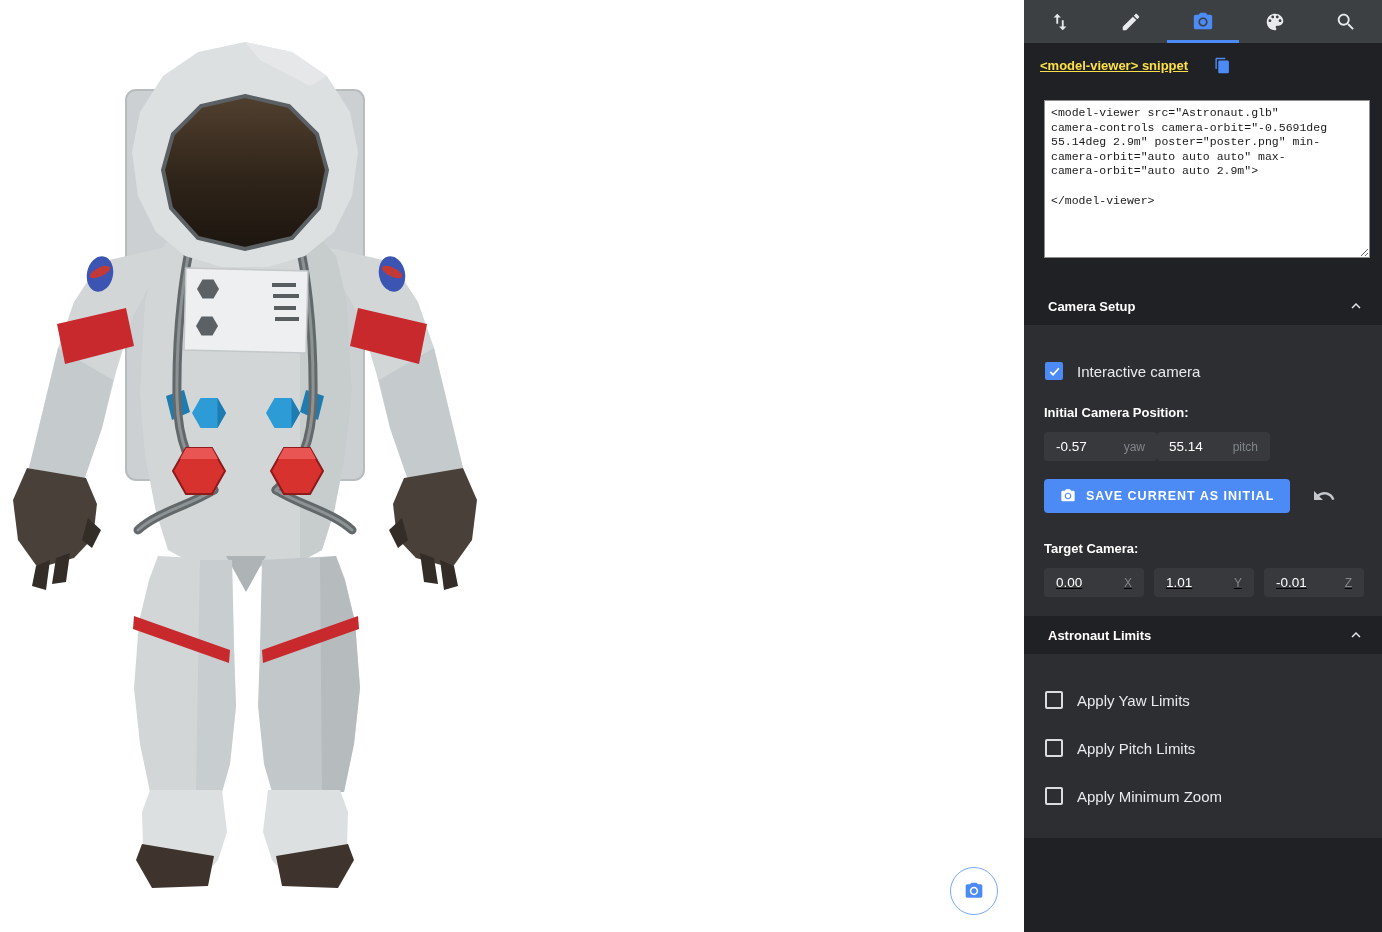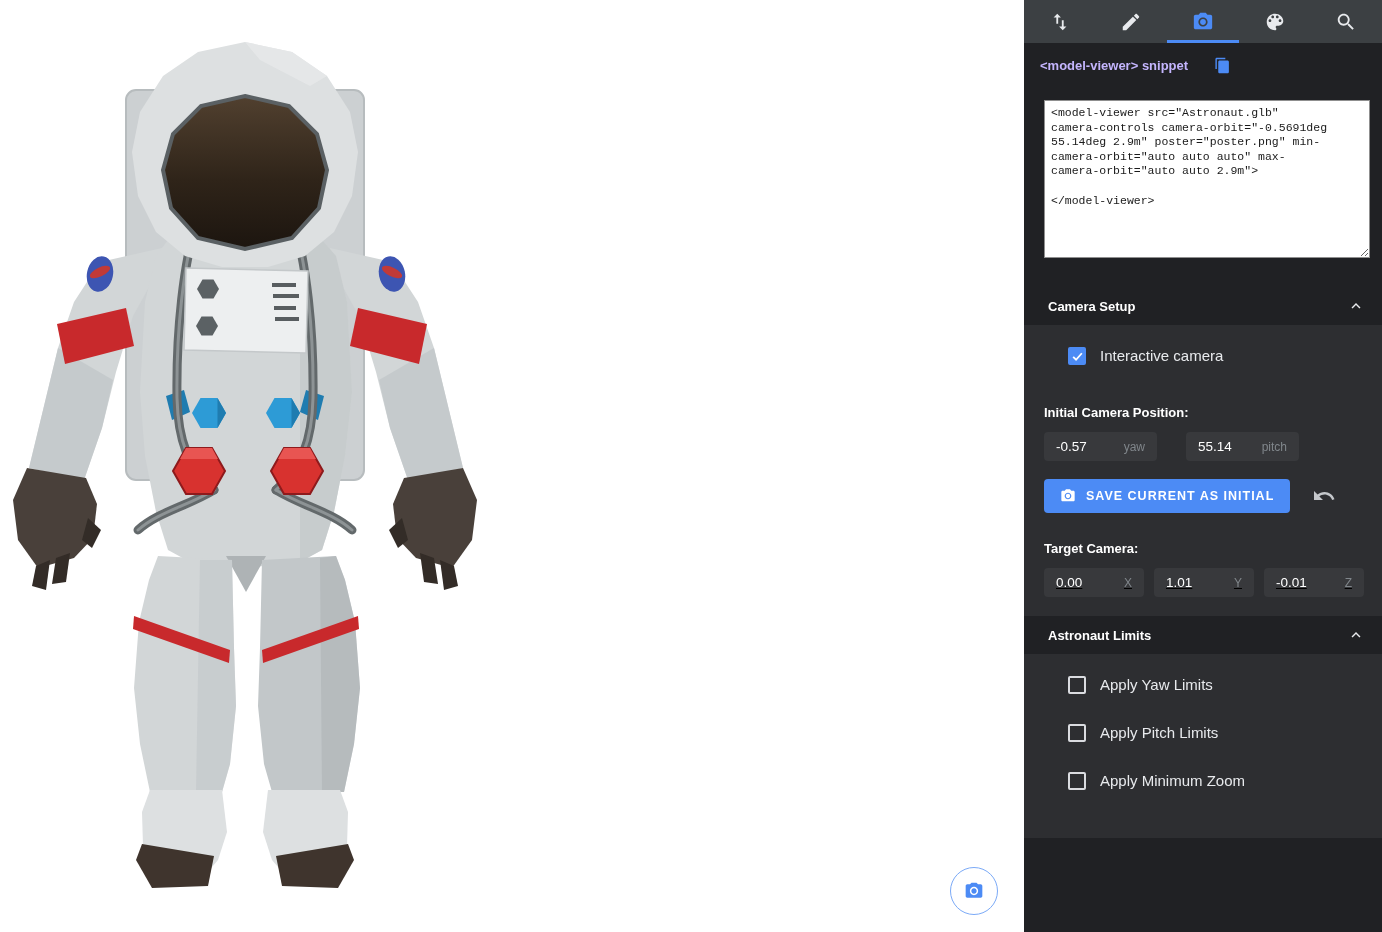--- a/index.html
+++ b/index.html
@@ -39,48 +39,48 @@
 
   
   .panel{width:358px;height:932px;background:#202124;display:flex;flex-direction:column;flex-shrink:0;}
   .tabbar{height:43px;background:#3c4043;display:flex;flex-shrink:0;}
   .tab{flex:1;display:flex;align-items:center;justify-content:center;position:relative;cursor:pointer;background:none;border:none;padding:0;}
   .tab svg{width:22px;height:22px;fill:#e8eaed;}
   .tab.selected svg{fill:#4c8bf5;}
   .tab.selected::after{content:"";position:absolute;left:0;right:0;bottom:0;height:3px;background:#4c8bf5;}
 
   .snippet-head{display:flex;align-items:center;margin:14px 16px 0 16px;}
-  .snippet-title{font-size:13px;font-weight:bold;color:#c4b5fd;}
+  .snippet-title{font-size:13px;font-weight:bold;color:#fde047;text-decoration:underline;}
   .copy-btn{background:none;border:none;margin-left:26px;padding:0;cursor:pointer;display:flex;}
   .copy-btn svg{width:17px;height:17px;fill:#4c8bf5;}
   textarea.code{
     margin:26px 0 29px 20px;width:326px;height:158px;box-sizing:border-box;
     background:#fff;color:#1a1a1a;border:1px solid #8f8f8f;
     font-family:"Liberation Mono","DejaVu Sans Mono",monospace;
     font-size:11.5px;line-height:14.6px;padding:5px 6px;resize:both;white-space:pre-wrap;
   }
   .sec-header{
     height:38px;display:flex;align-items:center;justify-content:space-between;
     padding:0 17px 0 16px;background:#202124;flex-shrink:0;cursor:pointer;
   }
   .sec-title{font-size:13px;font-weight:bold;color:#fff;margin-left:8px;}
   .sec-header svg{width:18px;height:18px;fill:#e8eaed;}
   .sec-body{background:#2d2e31;flex-shrink:0;}
   .sec-body.cam{padding:22px 0 19px 0;}
   .sec-body.lim{padding:22px 0 18px 0;}
-  .check-row{display:flex;height:48px;padding-left:44px;cursor:pointer;}
+  .check-row{display:flex;align-items:center;height:48px;padding-left:21px;cursor:pointer;}
   .cb{width:18px;height:18px;border:2px solid #dadce0;border-radius:2px;box-sizing:border-box;
       display:flex;align-items:center;justify-content:center;background:transparent;flex-shrink:0;}
   .cb svg{display:none;}
   .cb.checked{background:#4c8bf5;border-color:#4c8bf5;}
   .cb.checked svg{display:block;width:13px;height:13px;}
   .cb-label{margin-left:14px;font-size:15px;color:#e8eaed;}
   .field-label{margin:10px 0 0 20px;font-size:13px;font-weight:bold;color:#fff;}
   .field-label.tp{margin-top:28px;}
-  .inputs-row{display:flex;margin:12px 0 0 20px;gap:29px;}
+  .inputs-row{display:flex;margin:12px 0 0 20px;gap:0;}
   .inputs-row.xyz{gap:10px;text-decoration:underline;}
   .num-field{height:29px;background:#38393c;border-radius:4px;display:flex;align-items:center;
              padding:0 12px;box-sizing:border-box;}
   .num-field.w113{width:113px;}
   .num-field.w100{width:100px;}
   .num-field input{flex:1;min-width:0;background:transparent;border:none;outline:none;color:#fff;
                    font-size:13.5px;font-family:inherit;padding:0;}
   .num-suffix{color:#80868b;font-size:12px;margin-left:20px;}
   .save-row{display:flex;align-items:center;margin:18px 0 0 20px;}
   .save-btn{display:flex;align-items:center;height:34px;padding:4px 16px;background:#4c8bf5;border:none;

